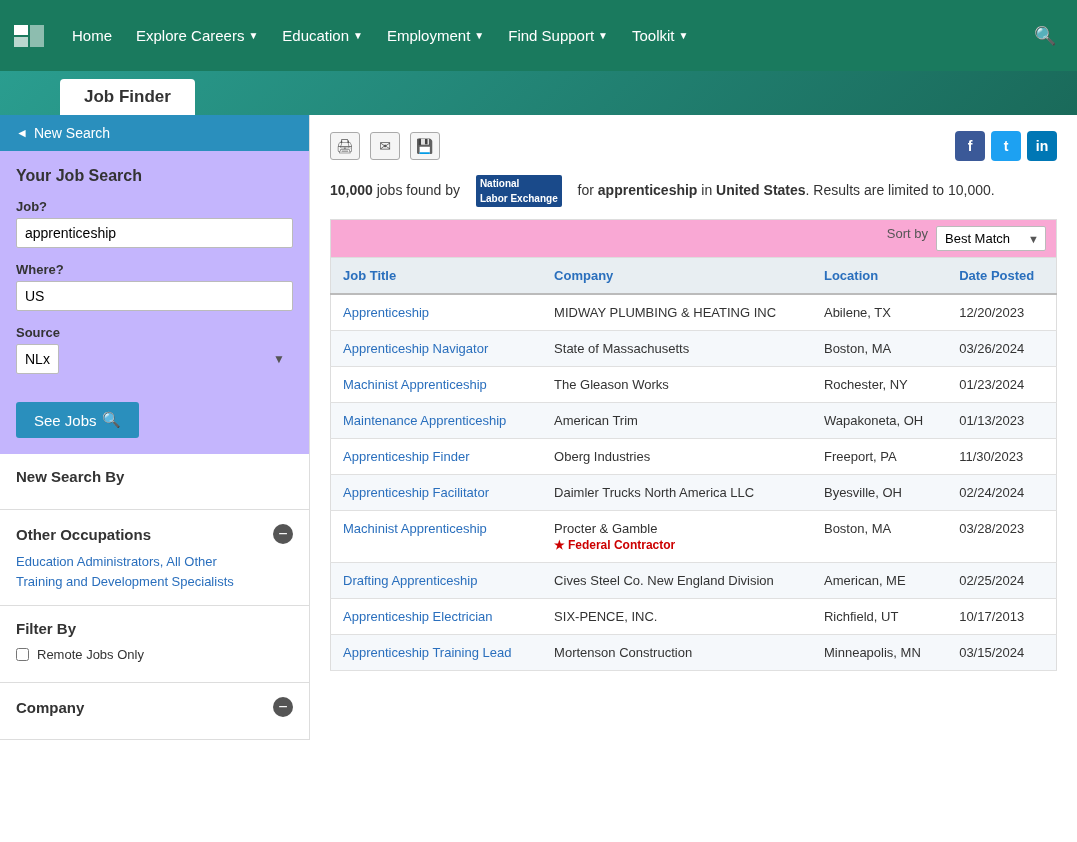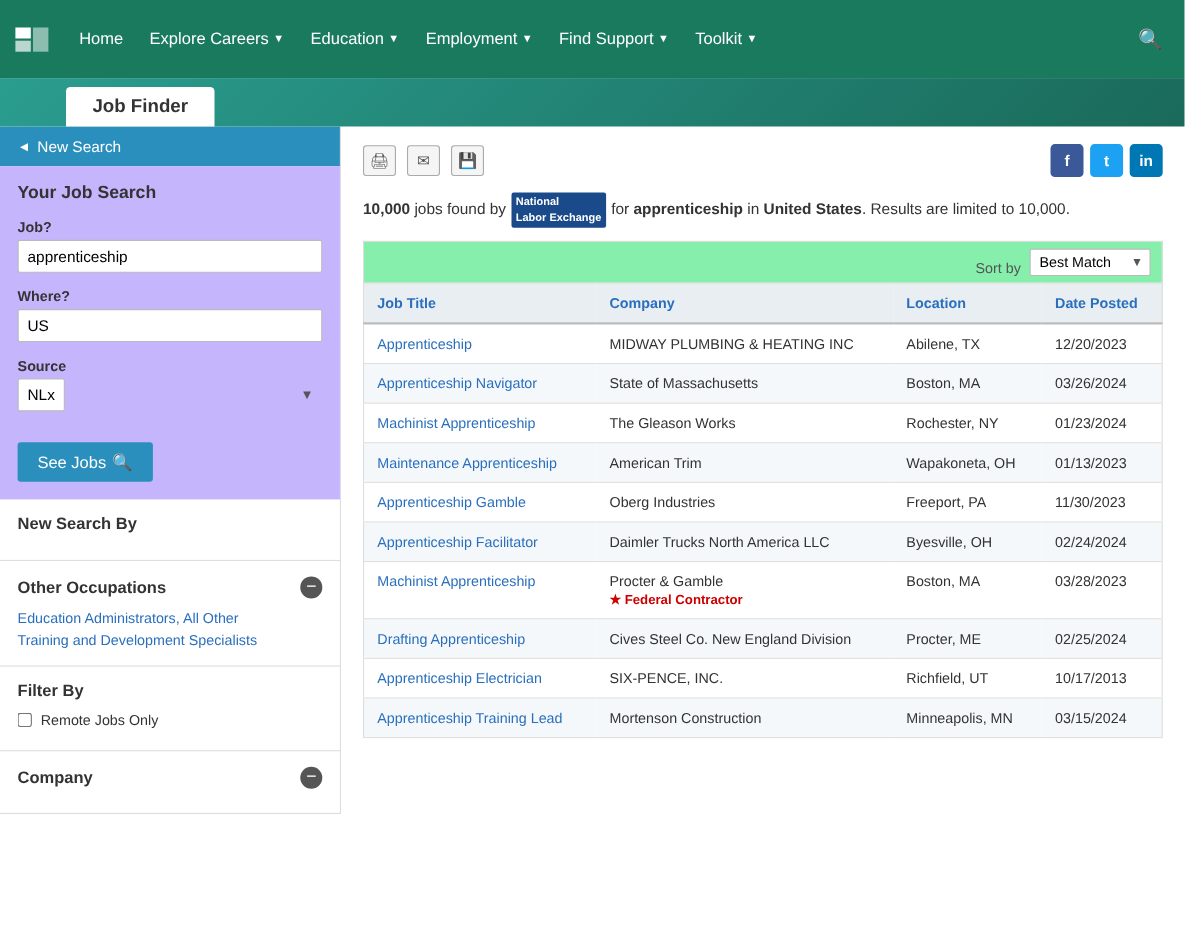--- a/index.html
+++ b/index.html
@@ -148,21 +148,21 @@
     .results-header {
       margin-bottom: 12px;
       font-size: 14px;
       color: #333;
       line-height: 1.5;
     }
     .results-header strong { font-weight: bold; text-align: right; }
     .nlx-logo-inline {
       display: inline-block; vertical-align: middle;
       font-size: 10px; font-weight: bold; background: #1a4a8a;
-      color: #fff; padding: 1px 4px; border-radius: 2px; margin: 0 1px;
+      color: #fff; padding: 1px 4px; border-radius: 2px; margin: 0 12px;
     }
 
     
     .action-icons {
       display: flex; align-items: center; gap: 10px; margin-bottom: 14px;
     }
     .action-icon {
       width: 30px; height: 28px; border: 1px solid #aaa; border-radius: 3px;
       display: flex; align-items: center; justify-content: center;
       cursor: pointer; color: #555; font-size: 14px;
@@ -173,23 +173,23 @@
       width: 30px; height: 30px; border-radius: 4px;
       display: flex; align-items: center; justify-content: center;
       color: #fff; font-size: 14px; cursor: pointer; font-weight: bold;
     }
     .social-icon.fb { background: #3b5998; }
     .social-icon.tw { background: #1da1f2; }
     .social-icon.li { background: #0077b5; }
 
     
     .sort-row {
-      display: flex; align-items: flex-end; justify-content: flex-end;
+      display: flex; align-items: flex-start; justify-content: flex-end;
       margin-bottom: 0; padding: 6px 10px;
-      background: #86efac;
+      background: #f9a8d4;
       border: 1px solid #ddd;
       border-bottom: none;
     }
     .sort-label { font-size: 13px; color: #555; margin-right: 8px; }
     .sort-select {
       padding: 4px 28px 4px 8px; border: 1px solid #bbb;
       border-radius: 2px; font-size: 13px; background: #fff;
       appearance: none; -webkit-appearance: none; cursor: pointer;
     }
     .sort-select-wrap { position: relative; }
@@ -394,21 +394,21 @@
             <td>Rochester, NY</td>
             <td>01/23/2024</td>
           </tr>
           <tr>
             <td><a href="#" class="job-link">Maintenance Apprenticeship</a></td>
             <td>American Trim</td>
             <td>Wapakoneta, OH</td>
             <td>01/13/2023</td>
           </tr>
           <tr>
-            <td><a href="#" class="job-link">Apprenticeship Gamble</a></td>
+            <td><a href="#" class="job-link">Apprenticeship Finder</a></td>
             <td>Oberg Industries</td>
             <td>Freeport, PA</td>
             <td>11/30/2023</td>
           </tr>
           <tr>
             <td><a href="#" class="job-link">Apprenticeship Facilitator</a></td>
             <td>Daimler Trucks North America LLC</td>
             <td>Byesville, OH</td>
             <td>02/24/2024</td>
           </tr>
@@ -417,21 +417,21 @@
             <td>
               <div>Procter &amp; Gamble</div>
               <div class="federal-badge"><span class="star-icon">★</span> Federal Contractor</div>
             </td>
             <td>Boston, MA</td>
             <td>03/28/2023</td>
           </tr>
           <tr>
             <td><a href="#" class="job-link">Drafting Apprenticeship</a></td>
             <td>Cives Steel Co. New England Division</td>
-            <td>Procter, ME</td>
+            <td>American, ME</td>
             <td>02/25/2024</td>
           </tr>
           <tr>
             <td><a href="#" class="job-link">Apprenticeship Electrician</a></td>
             <td>SIX-PENCE, INC.</td>
             <td>Richfield, UT</td>
             <td>10/17/2013</td>
           </tr>
           <tr>
             <td><a href="#" class="job-link">Apprenticeship Training Lead</a></td>

